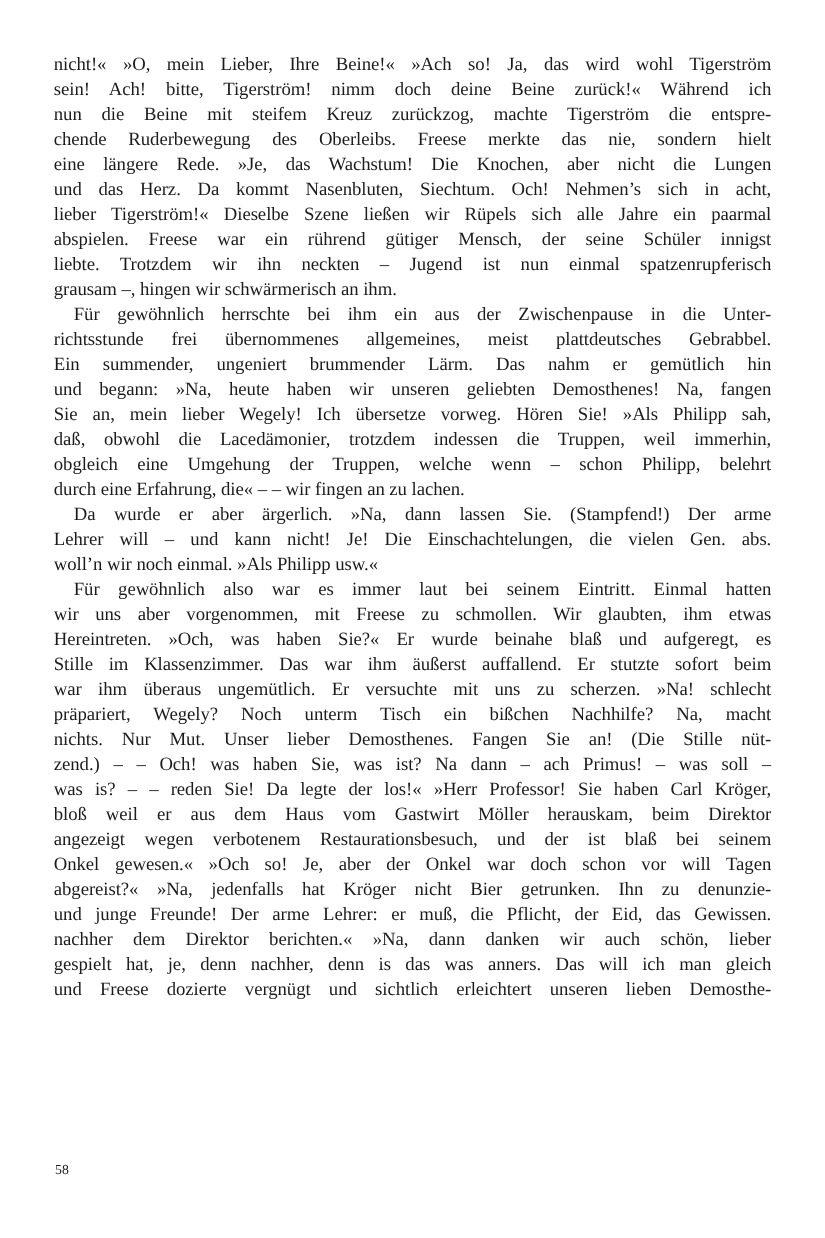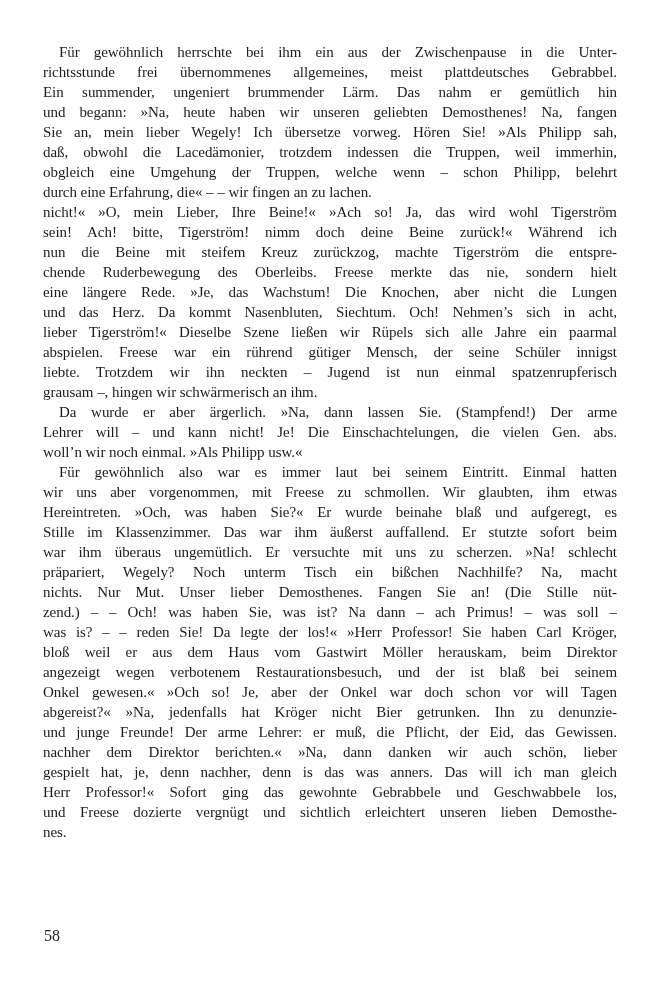--- a/index.html
+++ b/index.html
@@ -40,53 +40,53 @@
     text-align: left;
     text-align-last: left;
   }
   .ln.ind {
     text-indent: 16px;
   }
   .pagenum {
     position: absolute;
     left: 44px;
     top: 929px;
-    font-size: 16px;
+    font-size: 11px;
     line-height: 14px;
     color: #222222;
   }
 </style>
 </head>
 <body>
 
 <div class="page">
   <div class="text-block">
-
-    <div class="para">
-      <div class="ln ind">Für gewöhnlich herrschte bei ihm ein aus der Zwischenpause in die Unter-</div>
-      <div class="ln">richtsstunde frei übernommenes allgemeines, meist plattdeutsches Gebrabbel.</div>
-      <div class="ln">Ein summender, ungeniert brummender Lärm. Das nahm er gemütlich hin</div>
-      <div class="ln">und begann: »Na, heute haben wir unseren geliebten Demosthenes! Na, fangen</div>
-      <div class="ln">Sie an, mein lieber Wegely! Ich übersetze vorweg. Hören Sie! »Als Philipp sah,</div>
-      <div class="ln">daß, obwohl die Lacedämonier, trotzdem indessen die Truppen, weil immerhin,</div>
-      <div class="ln">obgleich eine Umgehung der Truppen, welche wenn – schon Philipp, belehrt</div>
-      <div class="ln last">durch eine Erfahrung, die« – – wir fingen an zu lachen.</div>
-    </div>
 
     <div class="para">
       <div class="ln">nicht!« »O, mein Lieber, Ihre Beine!« »Ach so! Ja, das wird wohl Tigerström</div>
       <div class="ln">sein! Ach! bitte, Tigerström! nimm doch deine Beine zurück!« Während ich</div>
       <div class="ln">nun die Beine mit steifem Kreuz zurückzog, machte Tigerström die entspre-</div>
       <div class="ln">chende Ruderbewegung des Oberleibs. Freese merkte das nie, sondern hielt</div>
       <div class="ln">eine längere Rede. »Je, das Wachstum! Die Knochen, aber nicht die Lungen</div>
       <div class="ln">und das Herz. Da kommt Nasenbluten, Siechtum. Och! Nehmen’s sich in acht,</div>
       <div class="ln">lieber Tigerström!« Dieselbe Szene ließen wir Rüpels sich alle Jahre ein paarmal</div>
       <div class="ln">abspielen. Freese war ein rührend gütiger Mensch, der seine Schüler innigst</div>
       <div class="ln">liebte. Trotzdem wir ihn neckten – Jugend ist nun einmal spatzenrupferisch</div>
       <div class="ln last">grausam –, hingen wir schwärmerisch an ihm.</div>
+    </div>
+
+    <div class="para">
+      <div class="ln ind">Für gewöhnlich herrschte bei ihm ein aus der Zwischenpause in die Unter-</div>
+      <div class="ln">richtsstunde frei übernommenes allgemeines, meist plattdeutsches Gebrabbel.</div>
+      <div class="ln">Ein summender, ungeniert brummender Lärm. Das nahm er gemütlich hin</div>
+      <div class="ln">und begann: »Na, heute haben wir unseren geliebten Demosthenes! Na, fangen</div>
+      <div class="ln">Sie an, mein lieber Wegely! Ich übersetze vorweg. Hören Sie! »Als Philipp sah,</div>
+      <div class="ln">daß, obwohl die Lacedämonier, trotzdem indessen die Truppen, weil immerhin,</div>
+      <div class="ln">obgleich eine Umgehung der Truppen, welche wenn – schon Philipp, belehrt</div>
+      <div class="ln last">durch eine Erfahrung, die« – – wir fingen an zu lachen.</div>
     </div>
 
     <div class="para">
       <div class="ln ind">Da wurde er aber ärgerlich. »Na, dann lassen Sie. (Stampfend!) Der arme</div>
       <div class="ln">Lehrer will – und kann nicht! Je! Die Einschachtelungen, die vielen Gen. abs.</div>
       <div class="ln last">woll’n wir noch einmal. »Als Philipp usw.«</div>
     </div>
 
     <div class="para">
       <div class="ln ind">Für gewöhnlich also war es immer laut bei seinem Eintritt. Einmal hatten</div>
@@ -98,21 +98,19 @@
       <div class="ln">nichts. Nur Mut. Unser lieber Demosthenes. Fangen Sie an! (Die Stille nüt-</div>
       <div class="ln">zend.) – – Och! was haben Sie, was ist? Na dann – ach Primus! – was soll –</div>
       <div class="ln">was is? – – reden Sie! Da legte der los!« »Herr Professor! Sie haben Carl Kröger,</div>
       <div class="ln">bloß weil er aus dem Haus vom Gastwirt Möller herauskam, beim Direktor</div>
       <div class="ln">angezeigt wegen verbotenem Restaurationsbesuch, und der ist blaß bei seinem</div>
       <div class="ln">Onkel gewesen.« »Och so! Je, aber der Onkel war doch schon vor will Tagen</div>
       <div class="ln">abgereist?« »Na, jedenfalls hat Kröger nicht Bier getrunken. Ihn zu denunzie-</div>
       <div class="ln">und junge Freunde! Der arme Lehrer: er muß, die Pflicht, der Eid, das Gewissen.</div>
       <div class="ln">nachher dem Direktor berichten.« »Na, dann danken wir auch schön, lieber</div>
       <div class="ln">gespielt hat, je, denn nachher, denn is das was anners. Das will ich man gleich</div>
-      <div class="ln">Herr Professor!« Sofort ging das gewohnte Gebrabbele und Geschwabbele los,</div>
       <div class="ln">und Freese dozierte vergnügt und sichtlich erleichtert unseren lieben Demosthe-</div>
-      <div class="ln last">nes.</div>
     </div>
 
   </div>
 
   <div class="pagenum">58</div>
 </div>
 
 </body></html>

